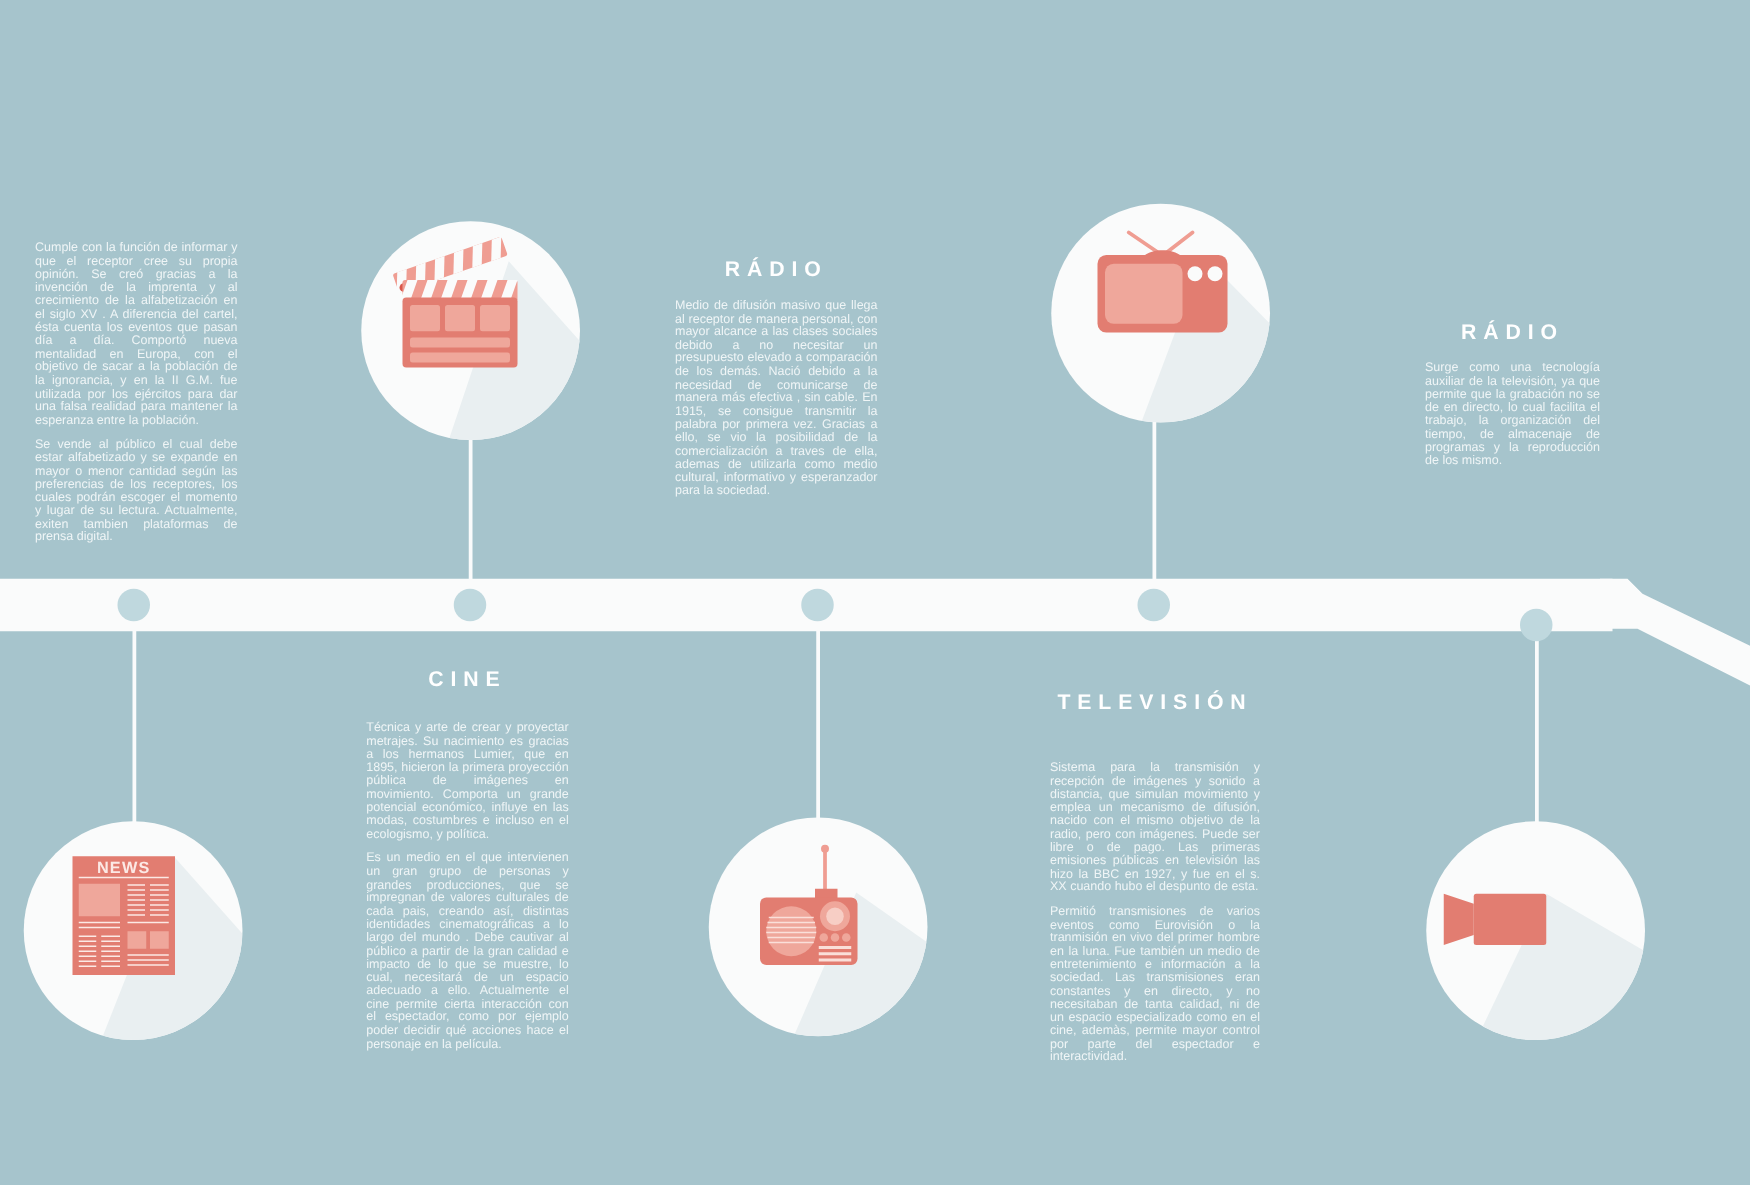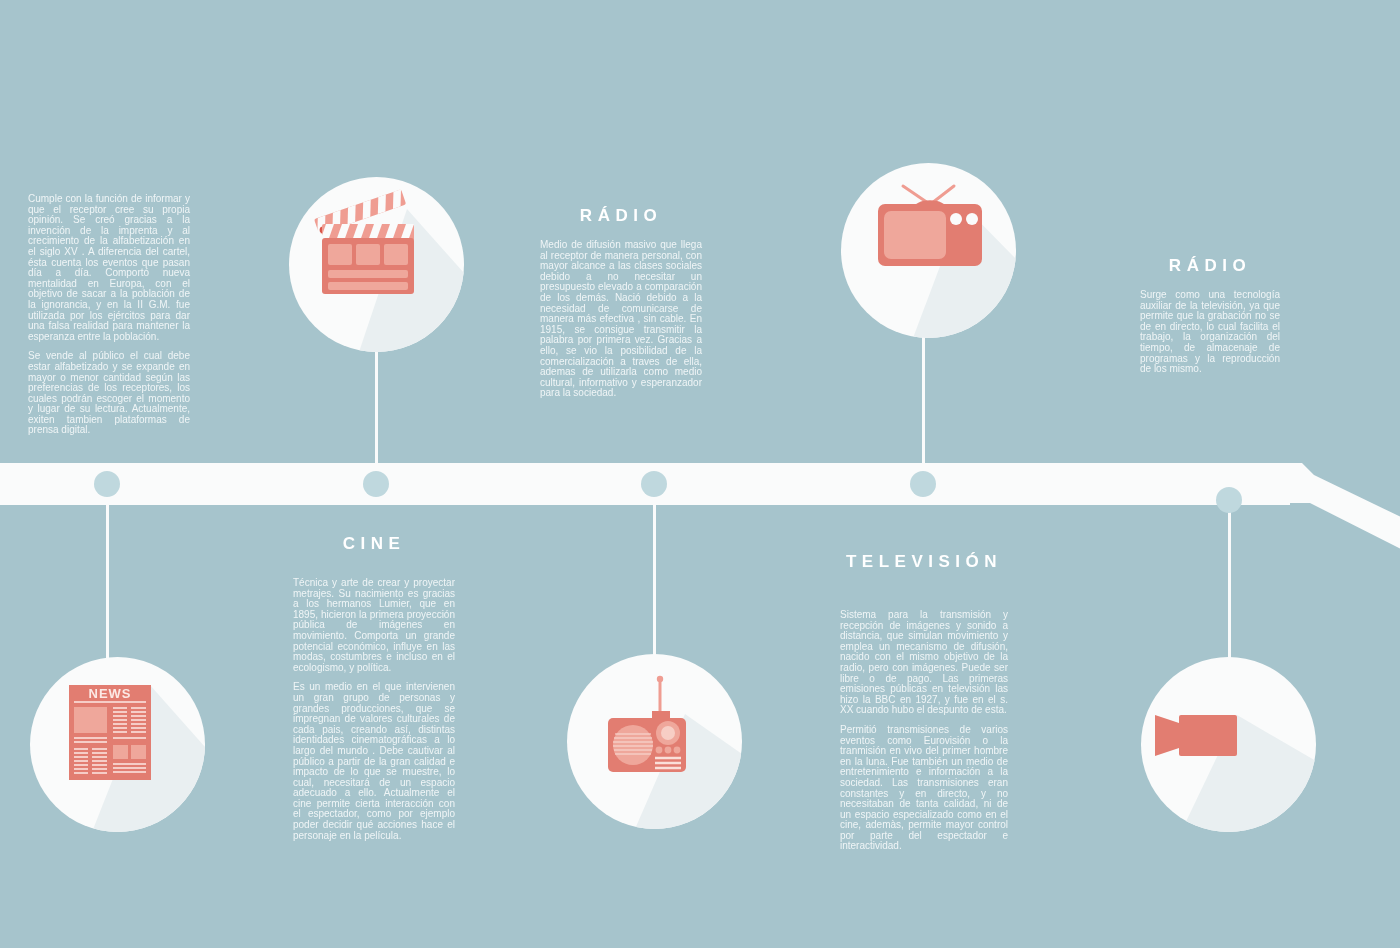--- a/index.html
+++ b/index.html
@@ -131,21 +131,21 @@
         <line x1="91" y1="40" x2="113" y2="23"></line>
       </g>
       <path d="M72 47 C72 34 106 34 106 47 Z" fill="#e27d71"></path>
       <rect x="37" y="41" width="104" height="62" rx="7" fill="#e27d71"></rect>
       <rect x="43" y="48" width="62" height="48" rx="7" fill="#efa79b"></rect>
       <circle cx="115" cy="56" r="6" fill="#fafbfb"></circle>
       <circle cx="131" cy="56" r="6" fill="#fafbfb"></circle>
     </svg>
   </div>
 
-  <div class="icon-circle" style="left:30px;top:657px;">
+  <div class="icon-circle" style="left:19px;top:657px;">
     <svg class="icon-art" viewBox="0 0 175 175">
       <path d="M120 28 L175 90 L175 175 L62 175 Z" fill="#e9eff1"></path>
       <rect x="39" y="28" width="82" height="95" fill="#e27d71"></rect>
       <text x="80" y="41" text-anchor="middle" fill="#fce9e5" font-family="Liberation Sans, sans-serif" font-size="13" font-weight="bold" letter-spacing="1">NEWS</text>
       <line x1="44" y1="45" x2="116" y2="45" stroke="#fce9e5" stroke-width="1.3"></line>
       <rect x="44" y="50" width="33" height="26" fill="#efa79b"></rect>
       <g stroke="#fce9e5" stroke-width="1.3">
         <line x1="83" y1="51" x2="97" y2="51"></line>
           <line x1="101" y1="51" x2="116" y2="51"></line>
         <line x1="83" y1="55" x2="97" y2="55"></line>

